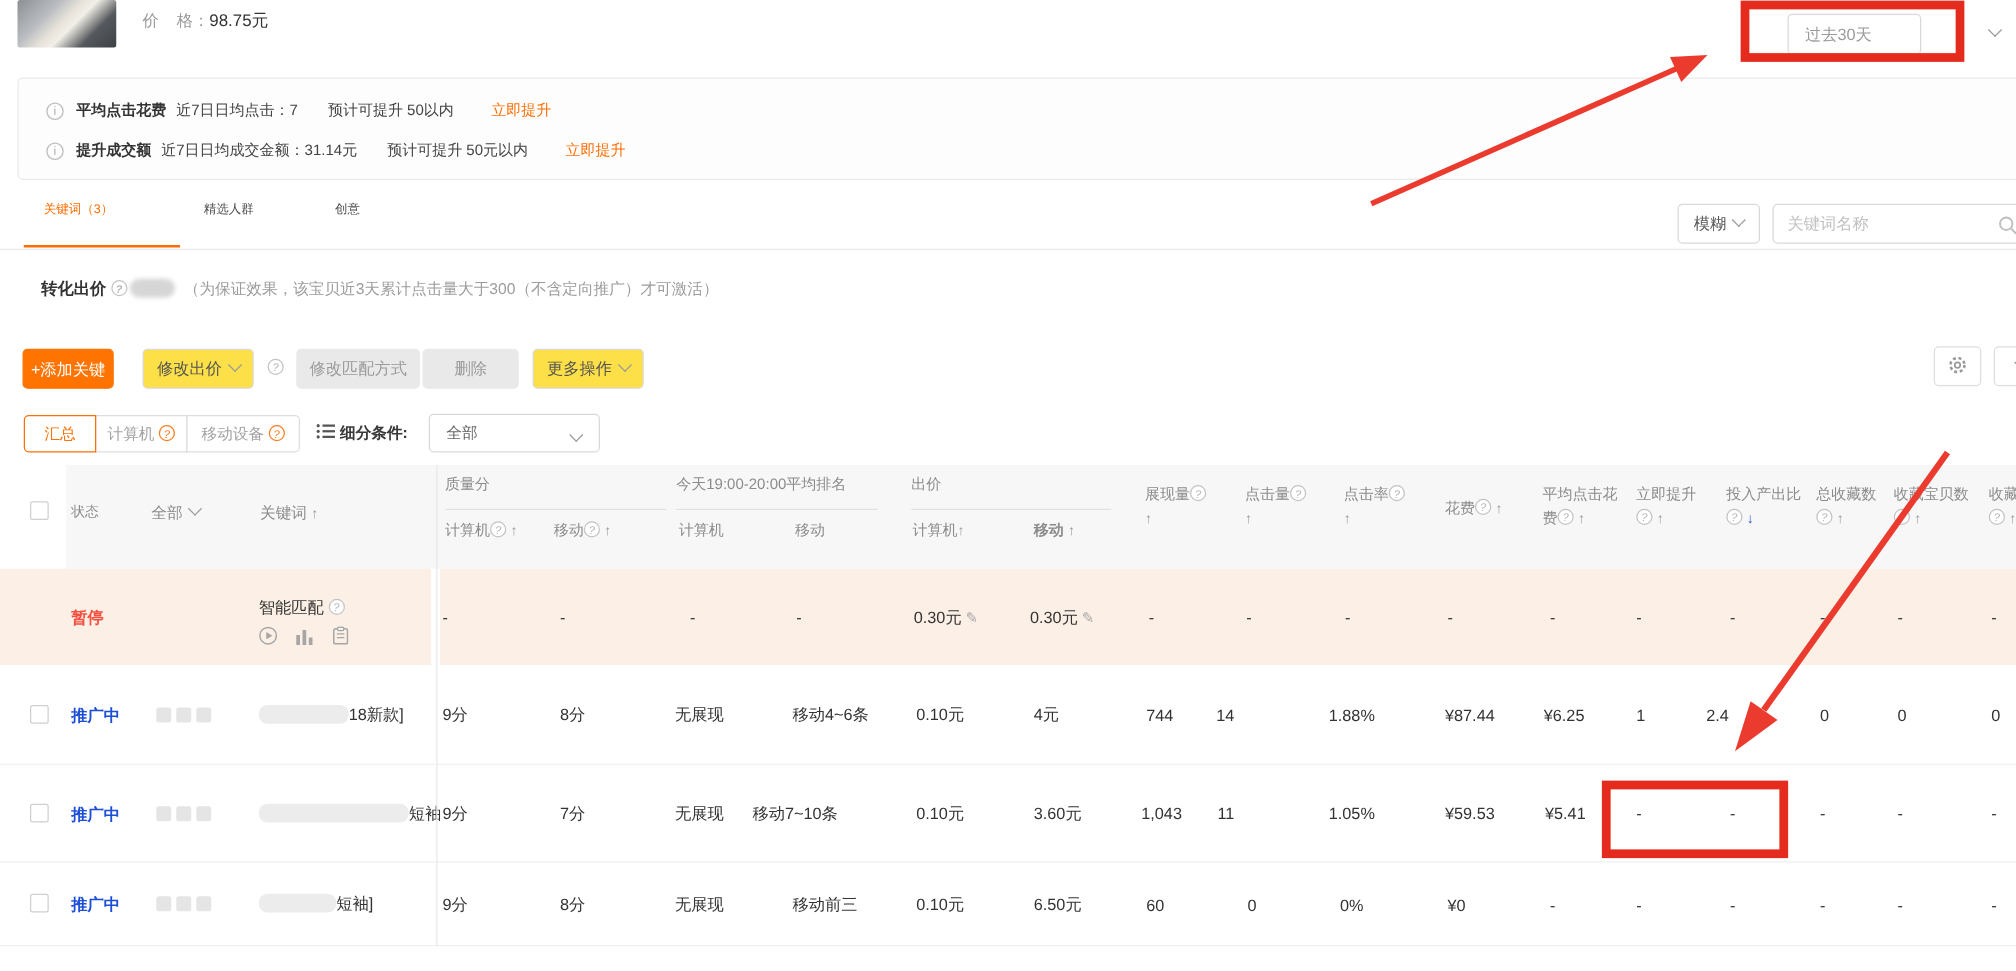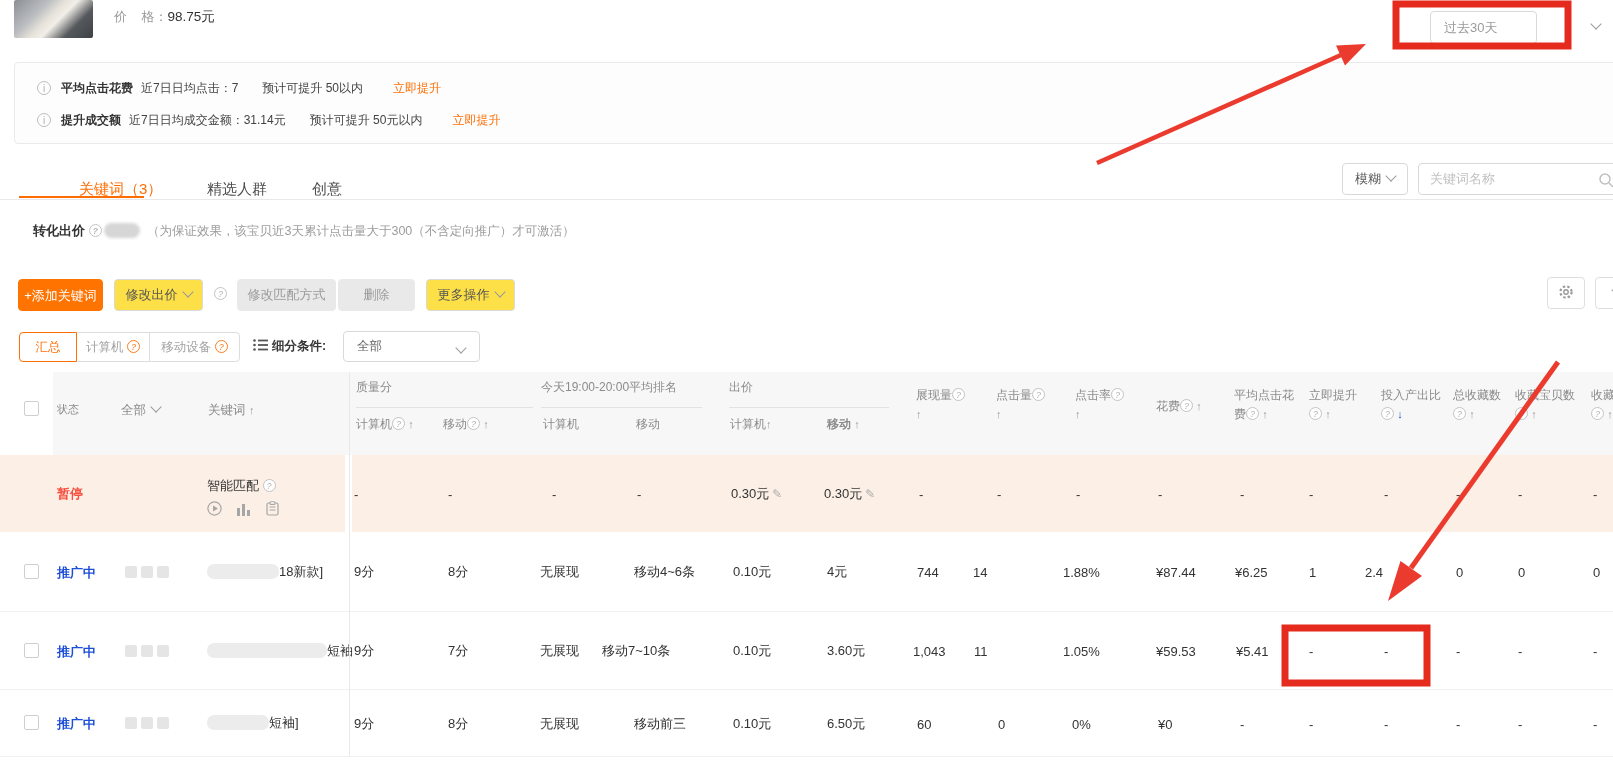--- a/index.html
+++ b/index.html
@@ -26,21 +26,21 @@
   .date-select{left:1430px;top:11px;width:107px;height:33px;border:1px solid #d9d9d9;border-radius:4px;
      background:#fff;box-sizing:border-box;line-height:31px;padding-left:13px;color:#9b9b9b;font-size:13px;}
   
   .notice{left:14px;top:62px;width:1752px;height:82px;border:1px solid #eaeaea;border-radius:4px;background:#fdfdfd;box-sizing:border-box;}
   .nrow{position:absolute;left:22px;height:16px;line-height:16px;white-space:nowrap;}
   .nrow b{font-weight:700;color:#333;margin-left:10px;}
   .nrow .nt{margin-left:8px;color:#434343;}
   .nrow .ne{margin-left:24px;color:#434343;}
   .nrow .nl{margin-left:30px;color:#ff6f06;cursor:pointer;}
   
-  .tab{position:absolute;top:180px;font-size:15px;color:#4d4d4d;cursor:pointer;margin-left:44px;}
+  .tab{position:absolute;top:160px;font-size:10px;color:#4d4d4d;cursor:pointer;}
   .tab.active{color:#ff6c00;}
   .tab-underline{left:19px;top:196px;width:125px;height:2px;background:#ff6c00;}
   .tabs-border{left:0;top:199px;width:1613px;height:1px;background:#e8e8e8;}
   .mini-btn{position:absolute;border:1px solid #d9d9d9;border-radius:4px;background:#fff;box-sizing:border-box;
      text-align:center;color:#595959;font-size:13px;}
   .search-box{left:1418px;top:163px;width:240px;height:32px;border:1px solid #d9d9d9;border-radius:4px;background:#fff;
      box-sizing:border-box;line-height:30px;padding-left:11px;color:#c1c1c1;font-size:13px;}
   
   .conv-label{left:33px;top:222px;font-weight:700;font-size:13px;color:#333;}
   .blur-blob{background:#d6d6d6;border-radius:9px;filter:blur(1.5px);}
@@ -110,21 +110,21 @@
     <svg class="a" style="left:179px;top:8px;" width="16" height="16" viewBox="0 0 16 16">
         <circle cx="7" cy="7" r="5" fill="none" stroke="#bfbfbf" stroke-width="1.5"></circle>
         <line x1="11" y1="11" x2="15" y2="15" stroke="#bfbfbf" stroke-width="1.5"></line>
       </svg>
   </div>
 
   <div class="a conv-label"><span>转化出价</span> <i class="q">?</i></div>
   <div class="a blur-blob" style="left:104px;top:223px;width:36px;height:15px;"></div>
   <div class="a conv-hint">（为保证效果，该宝贝近3天累计点击量大于300（不含定向推广）才可激活）</div>
 
-  <div class="btn primary" style="left:18px;top:279px;width:85px;">+添加关键词</div>
+  <div class="btn primary" style="left:18px;top:279px;width:73px;">+添加关键词</div>
   <div class="btn normal" style="left:114px;top:279px;width:89px;"><span>修改出价</span><i class="chev"></i></div>
   <span class="a" style="left:214px;top:287px;"><i class="q">?</i></span>
   <div class="btn disabled" style="left:237px;top:279px;width:99px;">修改匹配方式</div>
   <div class="btn disabled" style="left:338px;top:279px;width:77px;">删除</div>
   <div class="btn normal" style="left:426px;top:279px;width:89px;"><span>更多操作</span><i class="chev"></i></div>
   <div class="iconbtn" style="left:1547px;top:277px;">
     <svg width="16" height="16" viewBox="0 0 16 16" style="vertical-align:-3px;">
         <circle cx="8" cy="8" r="2.2" fill="none" stroke="#9a9a9a" stroke-width="1.4"></circle>
         <circle cx="8" cy="8" r="5.6" fill="none" stroke="#9a9a9a" stroke-width="2.1" stroke-dasharray="2.4 2.1"></circle>
       </svg>

